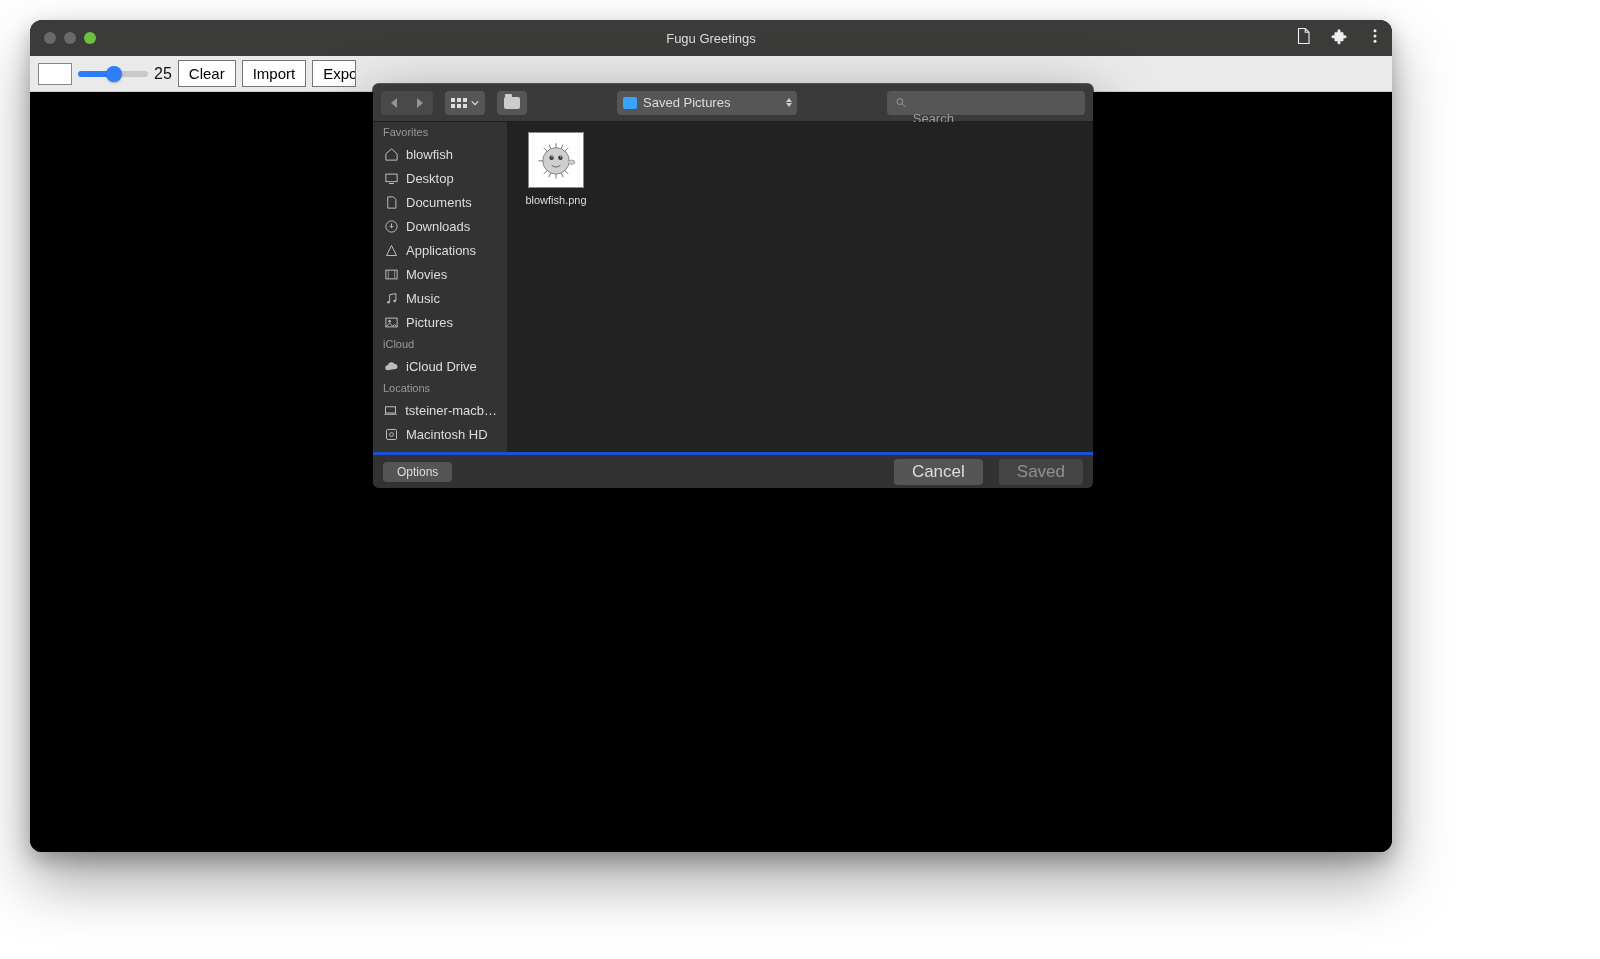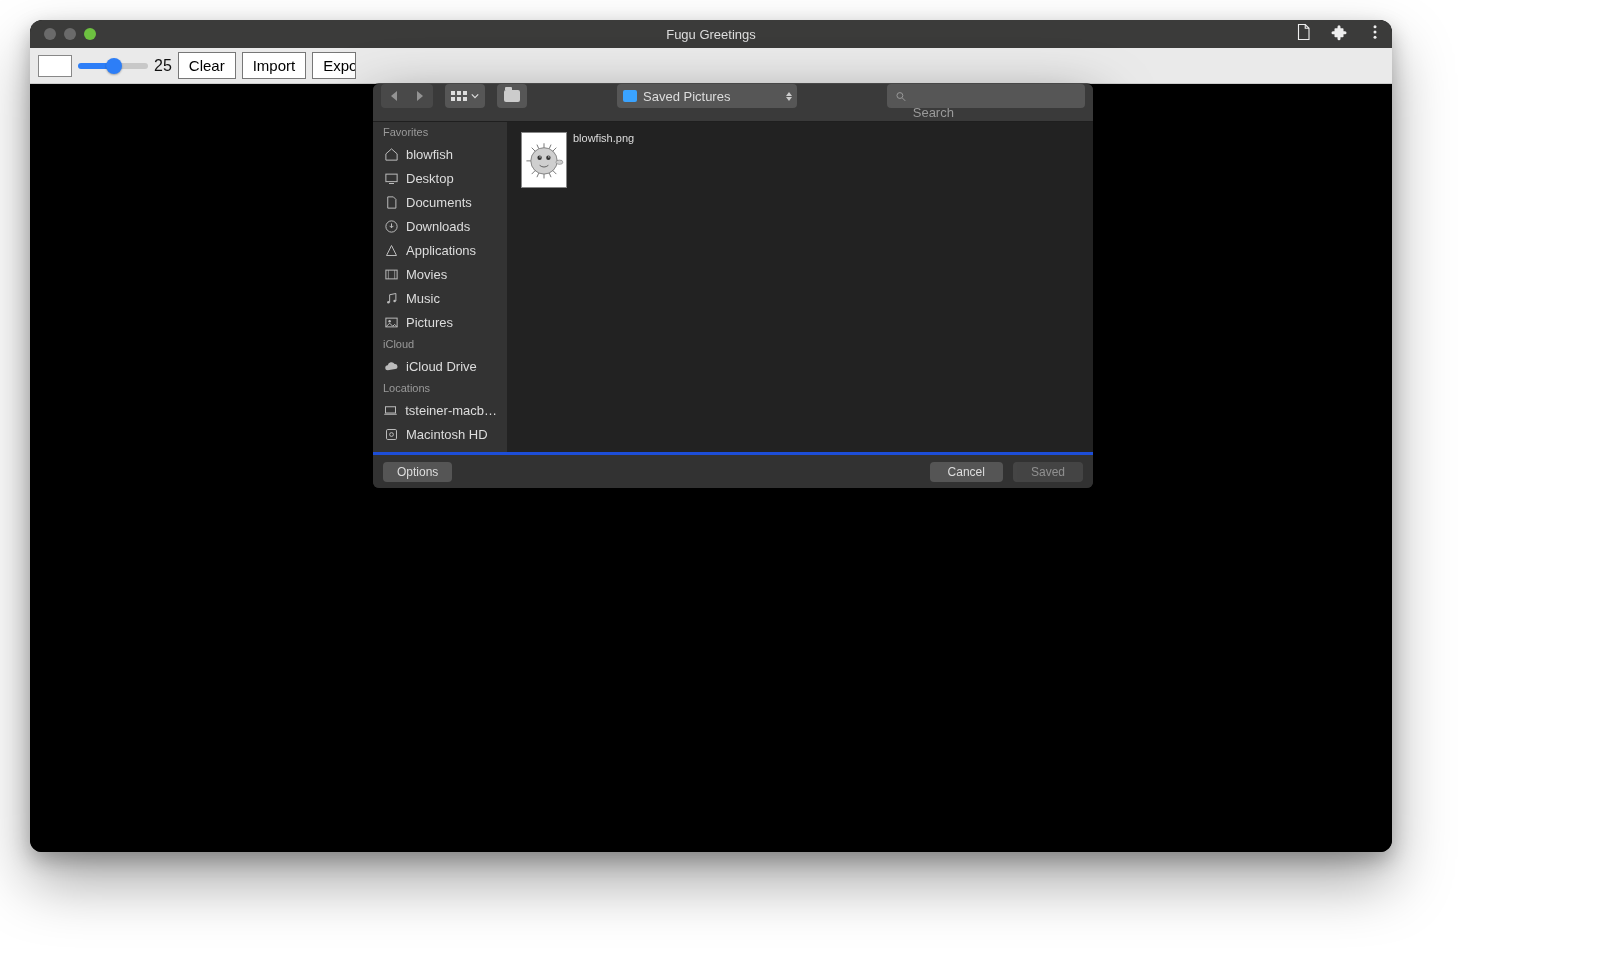--- a/index.html
+++ b/index.html
@@ -11,21 +11,21 @@
   overflow: hidden;
 }
 .outer-shadow {
   position: absolute; left: 30px; top: 20px; width: 1362px; height: 832px;
   border-radius: 12px;
   box-shadow: 0 30px 60px rgba(0,0,0,0.35), 0 8px 20px rgba(0,0,0,0.25);
   background: #000;
   overflow: hidden;
 }
 .titlebar {
-  height: 28px; background: #3b3b3a;
+  height: 36px; background: #3b3b3a;
   display: flex; align-items: center;
   position: relative;
   border-radius: 12px 12px 0 0;
 }
 .traffic { display:flex; gap:8px; margin-left:14px; }
 .dot { width:12px;height:12px;border-radius:50%; }
 .dot.red{background:#5f5f5f;} .dot.yellow{background:#5f5f5f;} .dot.green{background:#58c22f;}
 .dot.red{background:#6b6b6b;}
 .dot.yellow{background:#6b6b6b;}
 .dot.green{background:#6dc040;}
@@ -47,21 +47,21 @@
 .canvas{position:absolute;top:72px;left:0;right:0;bottom:0;background:#000;}
 
 
 .file-dialog{
   position:absolute; left:343px; top:64px; width:720px; height:404px;
   background:#2a2a2a; border-radius:6px;
   box-shadow:0 25px 60px rgba(0,0,0,.6), 0 0 0 1px rgba(0,0,0,.6);
   display:flex; flex-direction:column; overflow:hidden;
   color:#ddd; font-size:13px;
 }
-.fd-toolbar{height:38px;background:#3a3a3a;display:flex;padding:0 8px;gap:8px;border-bottom:1px solid #1f1f1f;}
+.fd-toolbar{height:38px;background:#3a3a3a;display:flex;align-items:center;padding:0 8px;gap:8px;border-bottom:1px solid #1f1f1f;}
 .nav-btn{width:26px;height:24px;background:#565656;border-radius:4px;display:flex;align-items:center;justify-content:center;}
 .nav-btn.disabled{opacity:.55;}
 .btn-group{display:flex;gap:0;}
 .btn-group .nav-btn:first-child{border-radius:4px 0 0 4px;}
 .btn-group .nav-btn:last-child{border-radius:0 4px 4px 0;}
 .view-btn{width:40px;height:24px;background:#565656;border-radius:4px;display:flex;align-items:center;justify-content:center;gap:1px;margin-left:4px;}
 .grp-btn{width:30px;height:24px;background:#565656;border-radius:4px;display:flex;align-items:center;justify-content:center;margin-left:4px;}
 .loc-dd{flex:0 0 auto; margin-left:auto; margin-right:auto; height:24px;width:180px;background:#565656;border-radius:4px;display:flex;align-items:center;padding:0 6px;gap:6px;position:relative;}
 .loc-dd .folder-ic{width:14px;height:12px;background:#3aa3ff;border-radius:2px;}
 .loc-dd .dd-chev{position:absolute;right:5px;display:flex;flex-direction:column;gap:1px;}
@@ -75,27 +75,27 @@
 .sidebar{width:134px;background:#333;overflow-y:auto;}
 .sb-header{color:#9a9a9a;font-size:11px;padding:4px 10px 4px 10px;}
 .sb-item{display:flex;align-items:center;gap:7px;padding:4px 10px;color:#ddd;cursor:pointer;white-space:nowrap;overflow:hidden;text-overflow:ellipsis;}
 .sb-item .ic{width:16px;height:16px;display:flex;align-items:center;justify-content:center;color:#bbb;}
 .sb-item .ic svg{width:15px;height:15px;fill:#bbb;}
 .sidebar::-webkit-scrollbar{width:8px;}
 .sidebar::-webkit-scrollbar-thumb{background:#5a5a5a;border-radius:4px;}
 .content{flex:1;background:#222;padding:10px 14px;overflow:auto;}
 .content-h{color:#eee;font-size:13px;font-weight:700;margin-bottom:10px;}
 .file-grid{display:flex;gap:20px;flex-wrap:wrap;}
-.file-item{width:70px;display:flex;gap:6px;cursor:pointer;}
+.file-item{width:70px;display:flex;flex-direction:column;align-items:center;gap:6px;cursor:pointer;}
 .thumb-frame{width:56px;height:56px;background:#fff;border:1px solid #888;display:flex;align-items:center;justify-content:center;}
 .file-label{color:#ddd;font-size:11px;text-align:center;}
 .fd-footer{height:36px;background:#323232;border-top:3px solid #1d4ed8;display:flex;align-items:center;padding:0 10px;}
 .fd-footer .options-btn{background:#555;color:#ddd;border:none;border-radius:4px;padding:3px 14px;font-size:12px;cursor:pointer;}
 .fd-footer .spacer{flex:1;}
-.fd-footer .act-btn{background:#555;color:#ddd;border:none;border-radius:4px;padding:3px 18px;font-size:12px;margin-left:10px;cursor:pointer;}
+.fd-footer .act-btn{background:#555;color:#ddd;border:none;border-radius:4px;padding:3px 18px;font-size:17px;margin-left:16px;cursor:pointer;}
 .fd-footer .act-btn.disabled{opacity:.55;cursor:default;}
 
 .chev{width:0;height:0;border-top:5px solid transparent;border-bottom:5px solid transparent;}
 .chev.l{border-right:6px solid #ddd;}
 .chev.r{border-left:6px solid #ddd;}
 
 
 .ico-grid{display:grid;grid-template-columns:repeat(3,4px);grid-template-rows:repeat(2,4px);gap:2px;}
 .ico-grid span{background:#ddd;}
 .ico-folder{width:16px;height:12px;background:#ccc;border-radius:2px;position:relative;}

